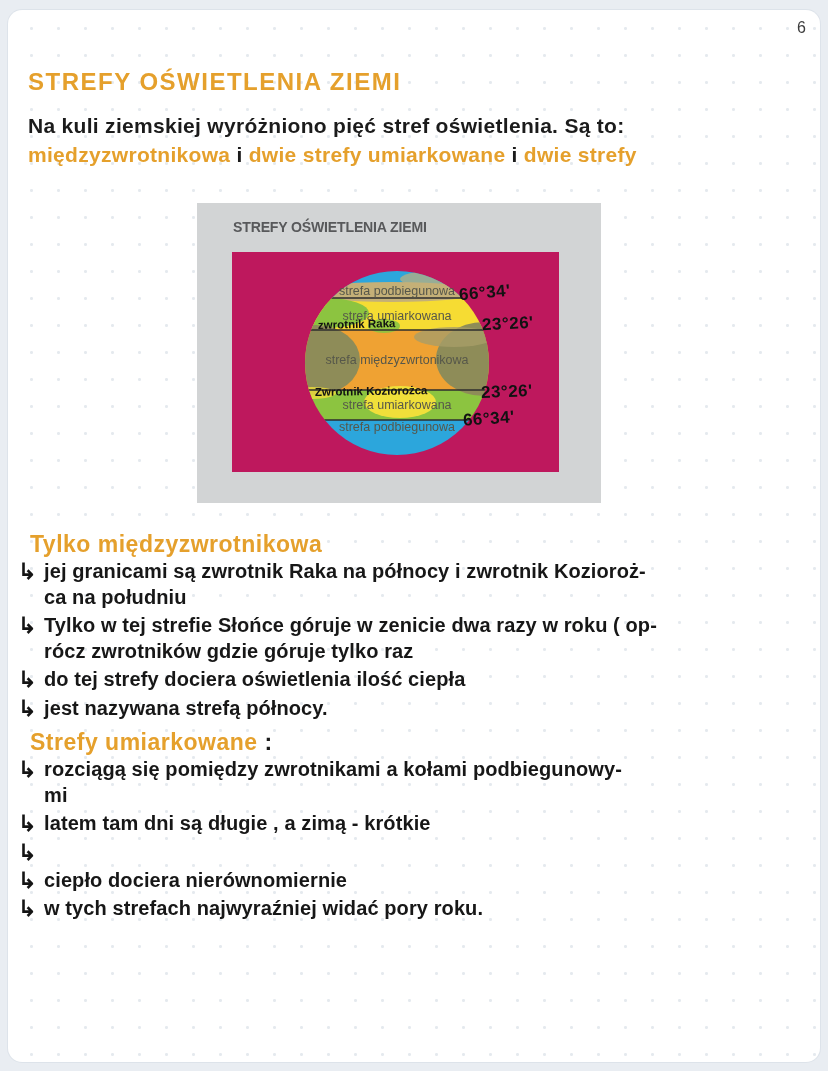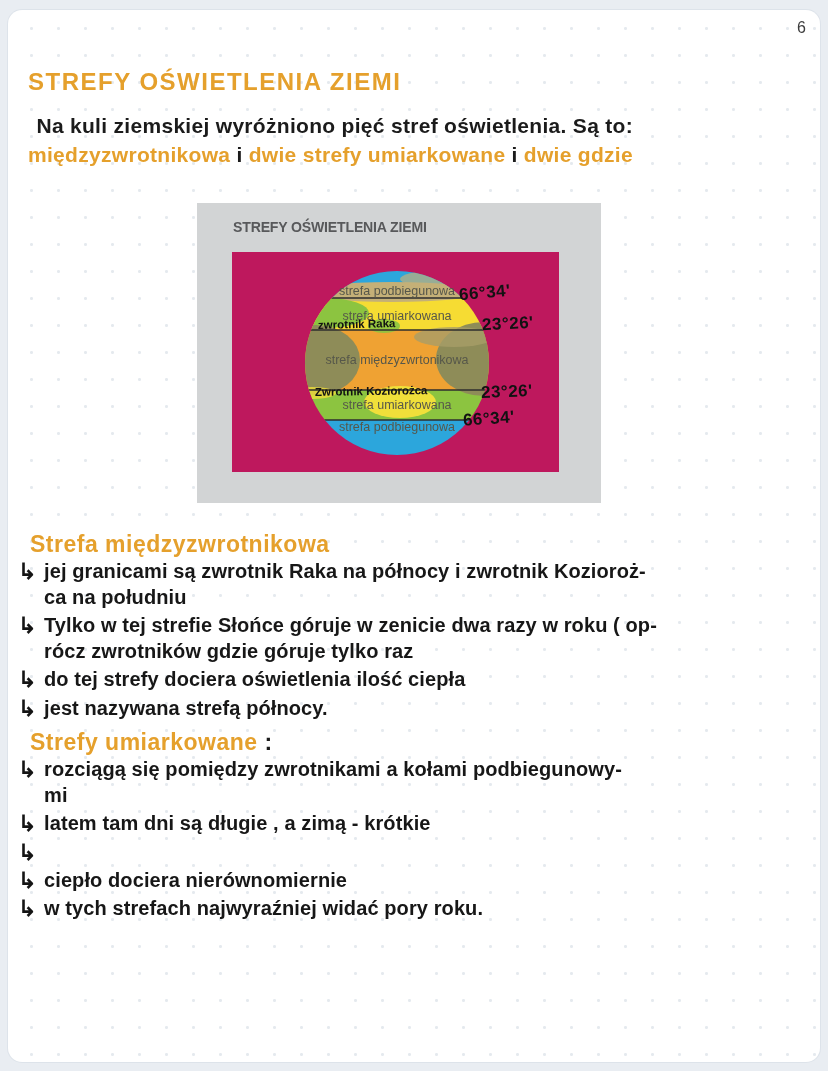--- a/index.html
+++ b/index.html
@@ -26,21 +26,21 @@
   .main-title {
     position:absolute; left:20px; top:58px;
     font-size:24px; font-weight:700; letter-spacing:1.5px;
     color:#e5a02c; white-space:nowrap;
   }
   .intro {
     position:absolute; left:20px; top:101px;
     font-size:21px; font-weight:700; line-height:29px;
     color:#1b1b1b; letter-spacing:0.3px;
   }
-  .intro .line { white-space:nowrap;text-align:right; }
+  .intro .line { white-space:nowrap; }
   .orange { color:#e5a02c; }
   .black  { color:#1b1b1b; }
 
   
   .figure {
     position:absolute; left:189px; top:193px; width:404px; height:300px;
     background:#d2d4d5;
   }
   .figure-title {
     position:absolute; left:36px; top:15px;
@@ -99,21 +99,21 @@
 
   <div class="page-number">6</div>
 
   <div class="main-title hw">STREFY OŚWIETLENIA ZIEMI</div>
 
   <div class="intro hw">
     <div class="line">
       <span class="black">Na kuli ziemskiej wyróżniono pięć stref oświetlenia. Są to:</span>
     </div>
     <div class="line">
-      <span class="orange">międzyzwrotnikowa</span><span class="black"> i </span><span class="orange">dwie strefy umiarkowane</span><span class="black"> i </span><span class="orange">dwie gdzie</span>
+      <span class="orange">międzyzwrotnikowa</span><span class="black"> i </span><span class="orange">dwie strefy umiarkowane</span><span class="black"> i </span><span class="orange">dwie strefy</span>
     </div>
   </div>
 
   <div class="figure">
     <div class="figure-title">STREFY OŚWIETLENIA ZIEMI</div>
 
     <div class="figure-panel">
       <svg width="327" height="220" viewBox="0 0 327 220">
         <defs>
           <clipPath id="globeClip">
@@ -150,21 +150,21 @@
 
     <div class="hand hand-small tropic-cancer">zwrotnik Raka</div>
     <div class="hand hand-small tropic-capricorn">Zwrotnik Koziorożca</div>
     <div class="hand hand-lat lat-66n">66°34'</div>
     <div class="hand hand-lat lat-23n">23°26'</div>
     <div class="hand hand-lat lat-23s">23°26'</div>
     <div class="hand hand-lat lat-66s">66°34'</div>
   </div>
 
   <div class="section-heading hw" id="sec1-heading">
-    <span>Strefa międzyzwrotnikowa</span><span class="heading-colon"></span>
+    <span>Tylko międzyzwrotnikowa</span><span class="heading-colon"></span>
   </div>
 
   <div class="bullet-list" id="list1">
     <div class="bullet">
       <span class="arrow">↳</span>
       <span class="bullet-text">jej granicami są zwrotnik Raka na północy i zwrotnik Kozioroż-
 ca na południu</span>
     </div>
     <div class="bullet">
       <span class="arrow">↳</span>

